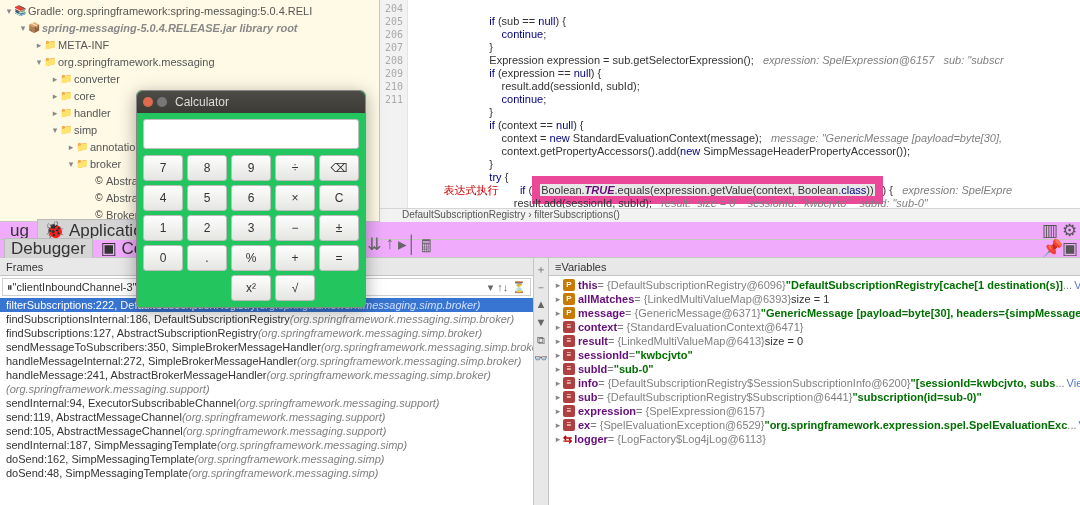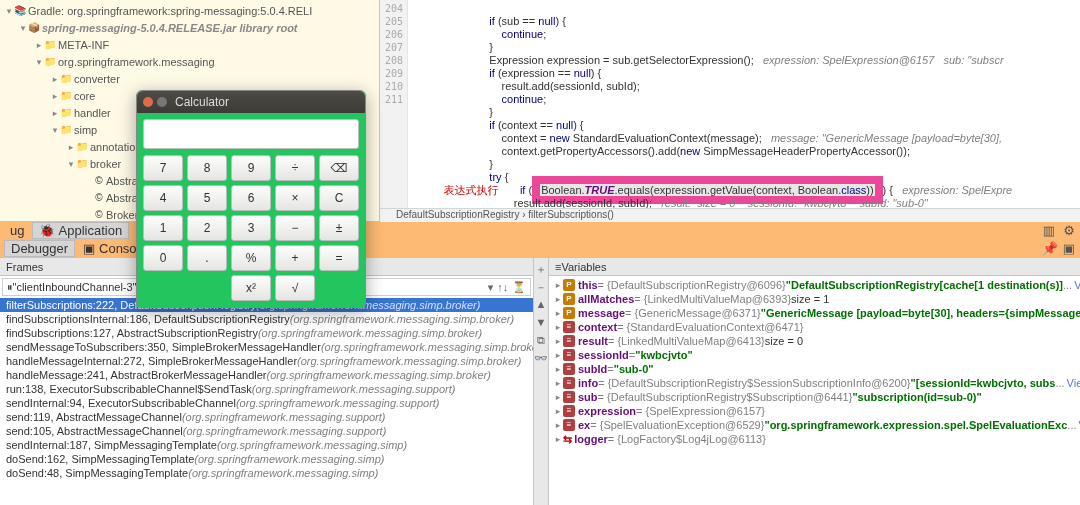--- a/index.html
+++ b/index.html
@@ -15,22 +15,22 @@
   .lib { color: #888; font-style: italic; font-weight: bold; }
   .sidebar-title { color: #555; }
   .code { flex: 1; background: #fff; position: relative; display: flex; }
   .gutter { width: 28px; background: #f2f2f2; border-right: 1px solid #e5e5e5; color: #aaa; font-family: Consolas, monospace; font-size: 10px; text-align: right; padding: 2px 4px 0 0; line-height: 13px; }
   .codebody { flex: 1; font-family: Consolas, monospace; font-size: 11px; line-height: 13px; padding: 2px 0 0 8px; white-space: pre; overflow: hidden; }
   .kw { color: #000080; font-weight: normal; }
   .cmt { color: #808080; font-style: italic; text-align: right; }
   .redlabel { color: #c00; font-family: sans-serif; font-size: 11px; }
   .hlbox { border: 8px solid #ec4899; background: #e7e7e7; padding: 0 1px; display: inline; }
   .truec { color: #660e7a; font-style: italic; font-weight: bold; }
-  .breadcrumb { position: absolute; left: 380px; right: 0; top: 208px; height: 14px; background: #f2f2f2; border-top: 1px solid #d5d5d5; padding: 0 16px; font-size: 10px; color: #555; }
-  .run-tab { height: 18px; background: #fdba74; border-bottom: 1px solid #c5c5c5; display: flex; align-items: center; padding: 0 4px; font-size: 13px; }
+  .breadcrumb { position: absolute; left: 380px; right: 0; top: 208px; height: 14px; background: #f2f2f2; border-top: 1px solid #d5d5d5; padding: 0 22px; font-size: 10px; color: #555; }
+  .run-tab { height: 18px; background: #f0abfc; border-bottom: 1px solid #c5c5c5; display: flex; align-items: center; padding: 0 4px; font-size: 17px; }
   .run-tab .active { background: #d5d5d5; border: 1px solid #bbb; padding: 0 6px; margin-right: 2px; }
   .run-tab .inactive { padding: 0 6px; margin-right: 2px; }
   .toolbar-icons { margin-left: auto; display: flex; gap: 6px; color: #555; }
   .toolbar-icons span { width: 14px; text-align: center; cursor: pointer; }
   .debugger { flex: 1; display: flex; }
   .frames { width: 534px; border-right: 1px solid #c5c5c5; display: flex; flex-direction: column; }
   .panel-head { height: 18px; background: #e8e8e8; border-bottom: 1px solid #c5c5c5; padding: 0 6px; display: flex; align-items: center; font-size: 11px; }
   .thread-sel { margin: 2px; height: 18px; display: flex; align-items: center; background: #fff; border: 1px solid #cfcfcf; padding: 0 4px; }
   .thread-sel .drop { margin-left: auto; color: #666; }
   .stack { flex: 1; overflow: auto; }
@@ -252,21 +252,20 @@
           </div>
           <div class="sf">
             <span>handleMessageInternal:272, SimpleBrokerMessageHandler </span>
             <span class="pkgtxt">(org.springframework.messaging.simp.broker)</span>
           </div>
           <div class="sf">
             <span>handleMessage:241, AbstractBrokerMessageHandler </span>
             <span class="pkgtxt">(org.springframework.messaging.simp.broker)</span>
           </div>
           <div class="sf">
-            <span>run:138, ExecutorSubscribableChannel$SendTask </span>
             <span class="pkgtxt">(org.springframework.messaging.support)</span>
           </div>
           <div class="sf">
             <span>sendInternal:94, ExecutorSubscribableChannel </span>
             <span class="pkgtxt">(org.springframework.messaging.support)</span>
           </div>
           <div class="sf">
             <span>send:119, AbstractMessageChannel </span>
             <span class="pkgtxt">(org.springframework.messaging.support)</span>
           </div>

